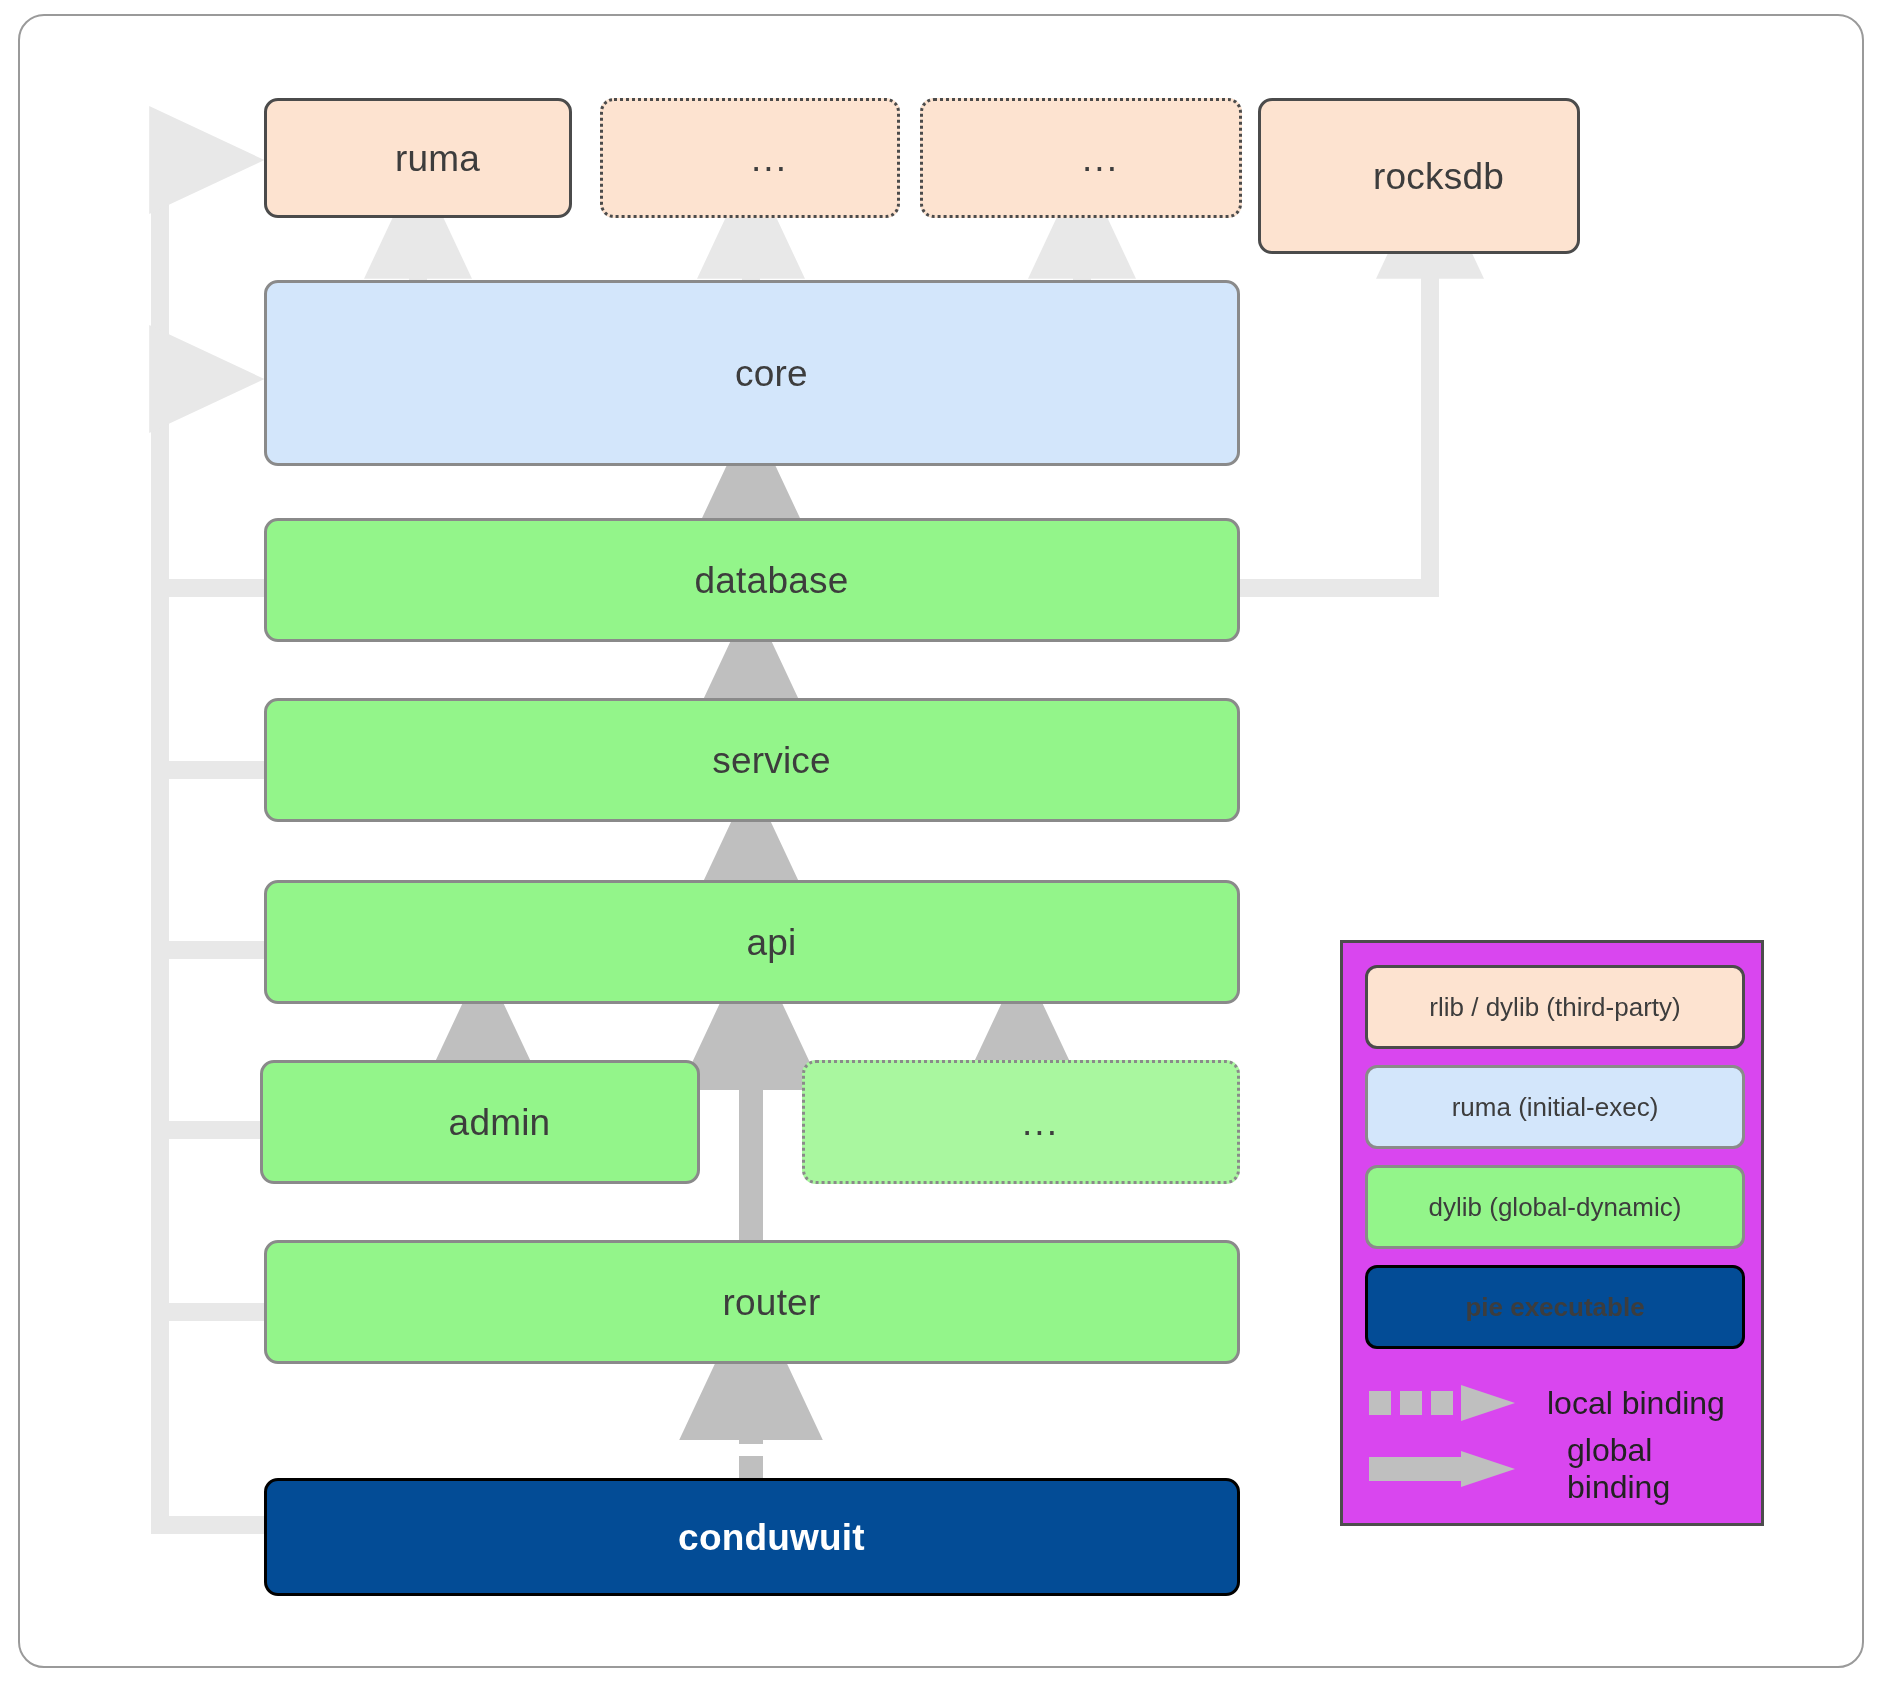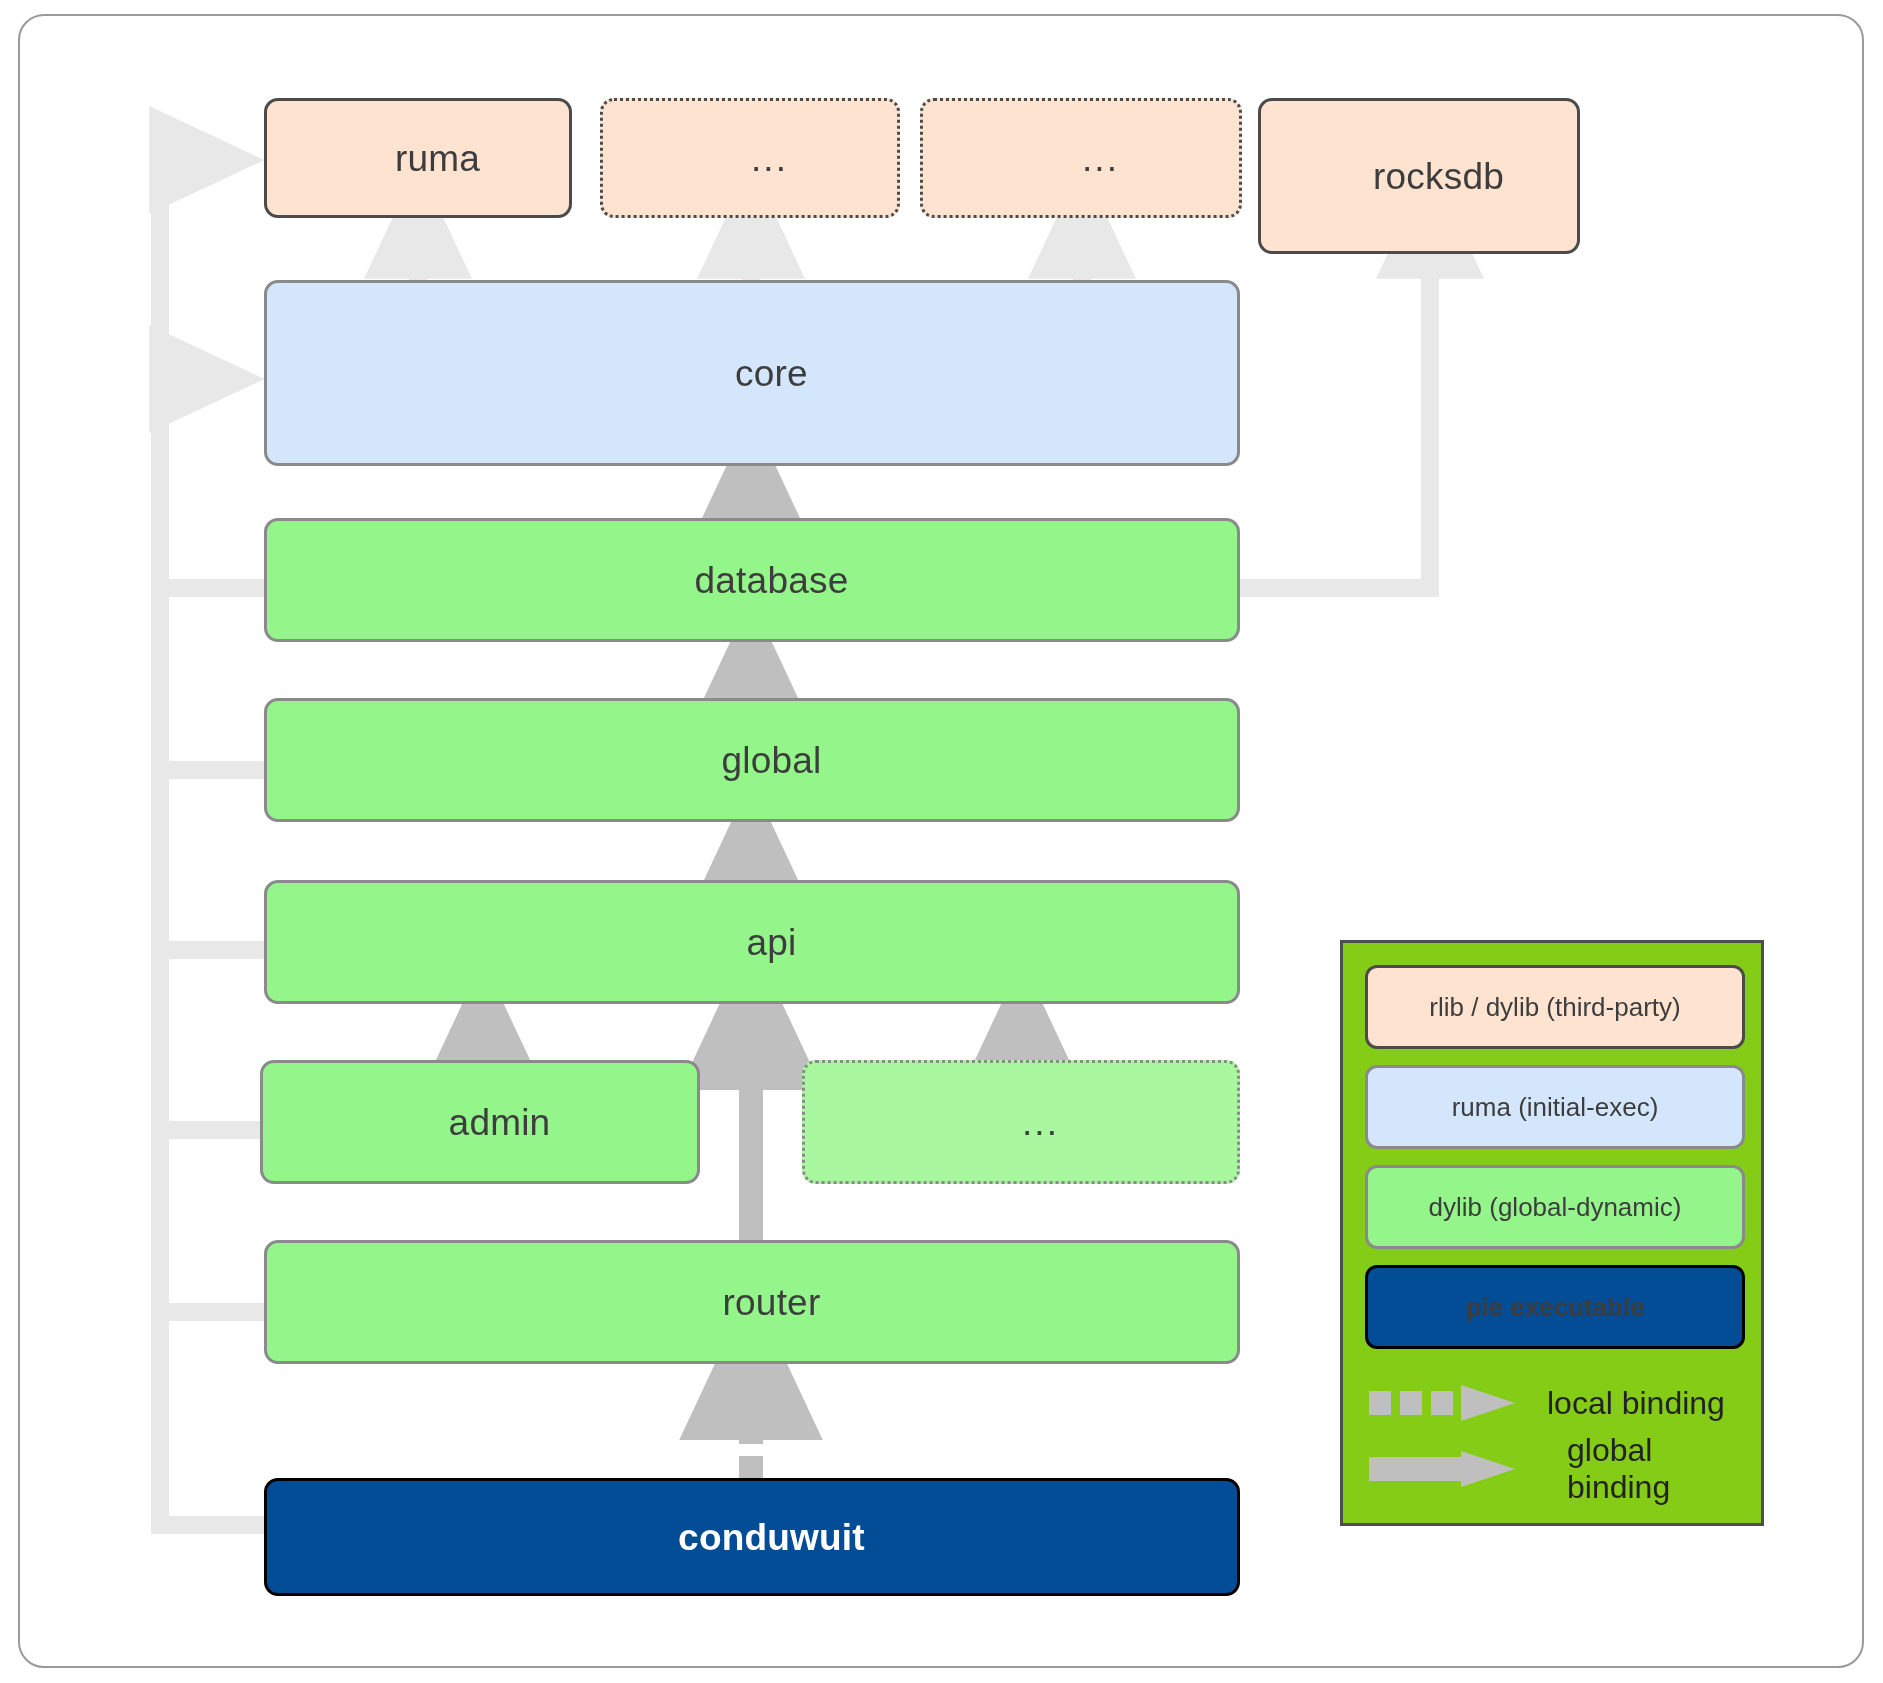--- a/index.html
+++ b/index.html
@@ -75,21 +75,21 @@
   }
   .dots { font-size: 37px; letter-spacing: 2px; }
 
   
   #legend {
     position: absolute;
     left: 1340px;
     top: 940px;
     width: 424px;
     height: 586px;
-    background: #84cc16;
+    background: #d946ef;
     border: 3px solid #4d4d4d;
     box-sizing: border-box;
   }
   .legend-chip {
     position: absolute;
     left: 22px;
     width: 380px;
     height: 84px;
     border-radius: 12px;
     box-sizing: border-box;
@@ -194,21 +194,21 @@
 
   <div class="node n-iexec" style="left:264px; top:280px; width:976px; height:186px;">
     <span>core</span>
   </div>
 
   <div class="node n-gdyn" style="left:264px; top:518px; width:976px; height:124px;">
     <span>database</span>
   </div>
 
   <div class="node n-gdyn" style="left:264px; top:698px; width:976px; height:124px;">
-    <span>global</span>
+    <span>service</span>
   </div>
 
   <div class="node n-gdyn" style="left:264px; top:880px; width:976px; height:124px;">
     <span>api</span>
   </div>
 
   <div class="node n-gdyn" style="left:260px; top:1060px; width:440px; height:124px;">
     <span>admin</span>
   </div>
 

